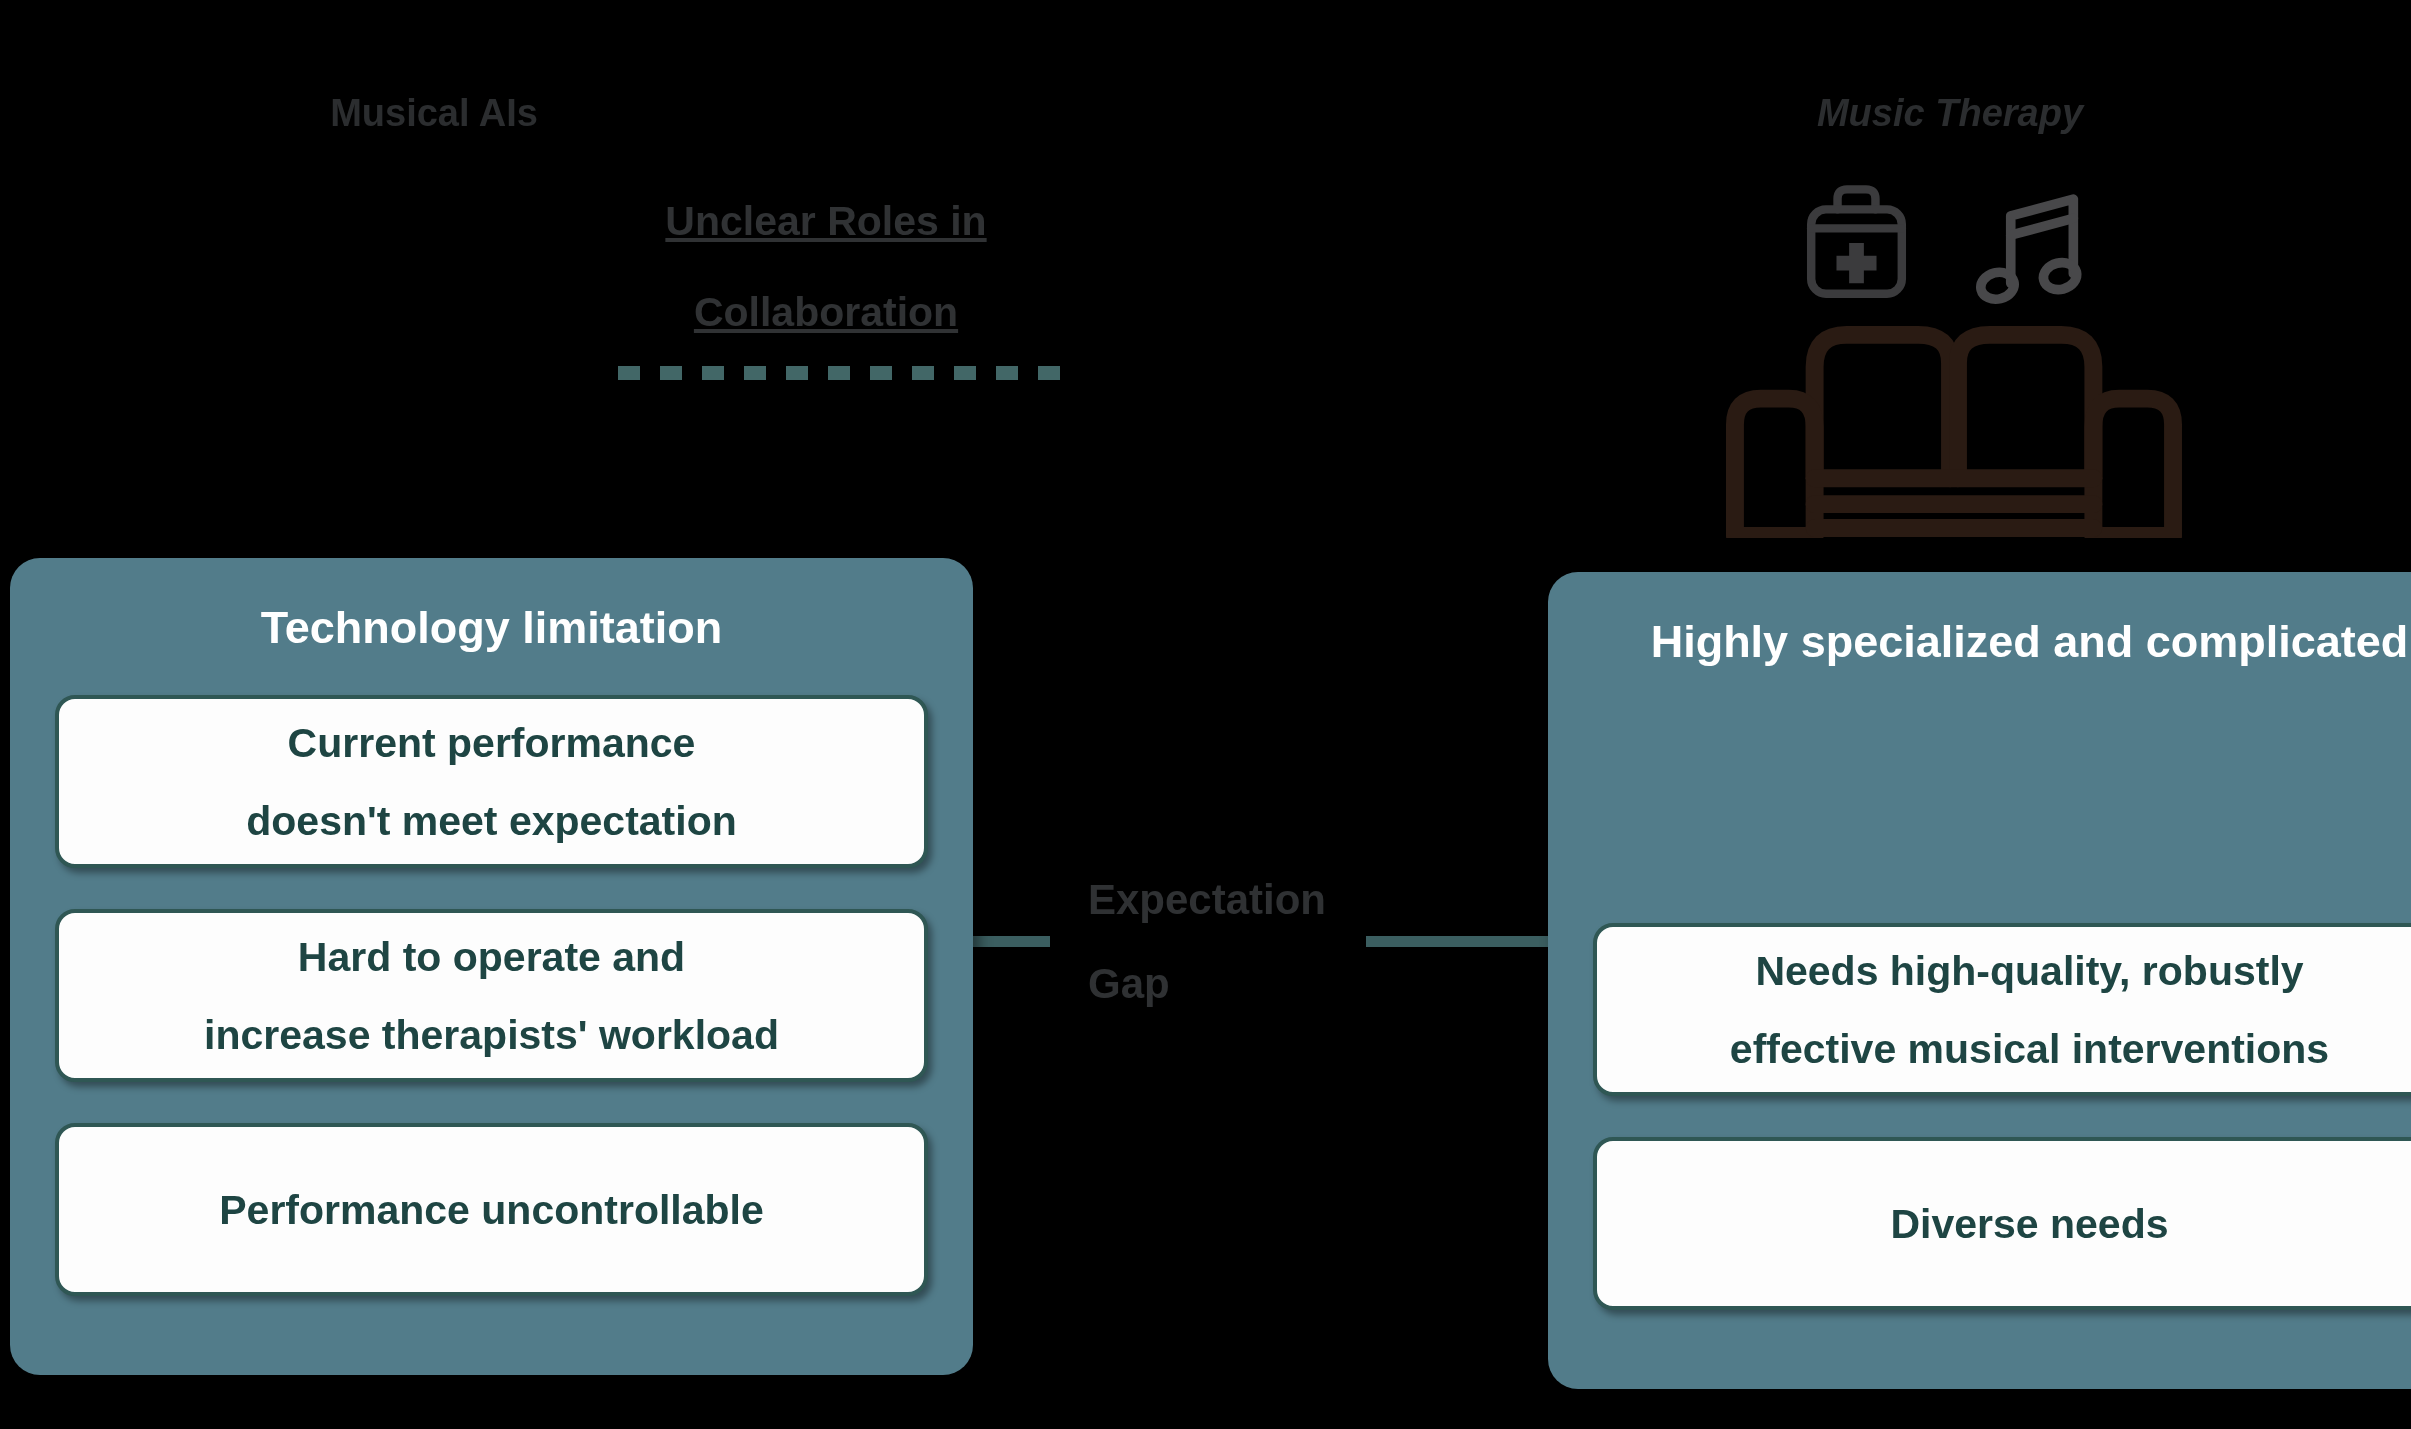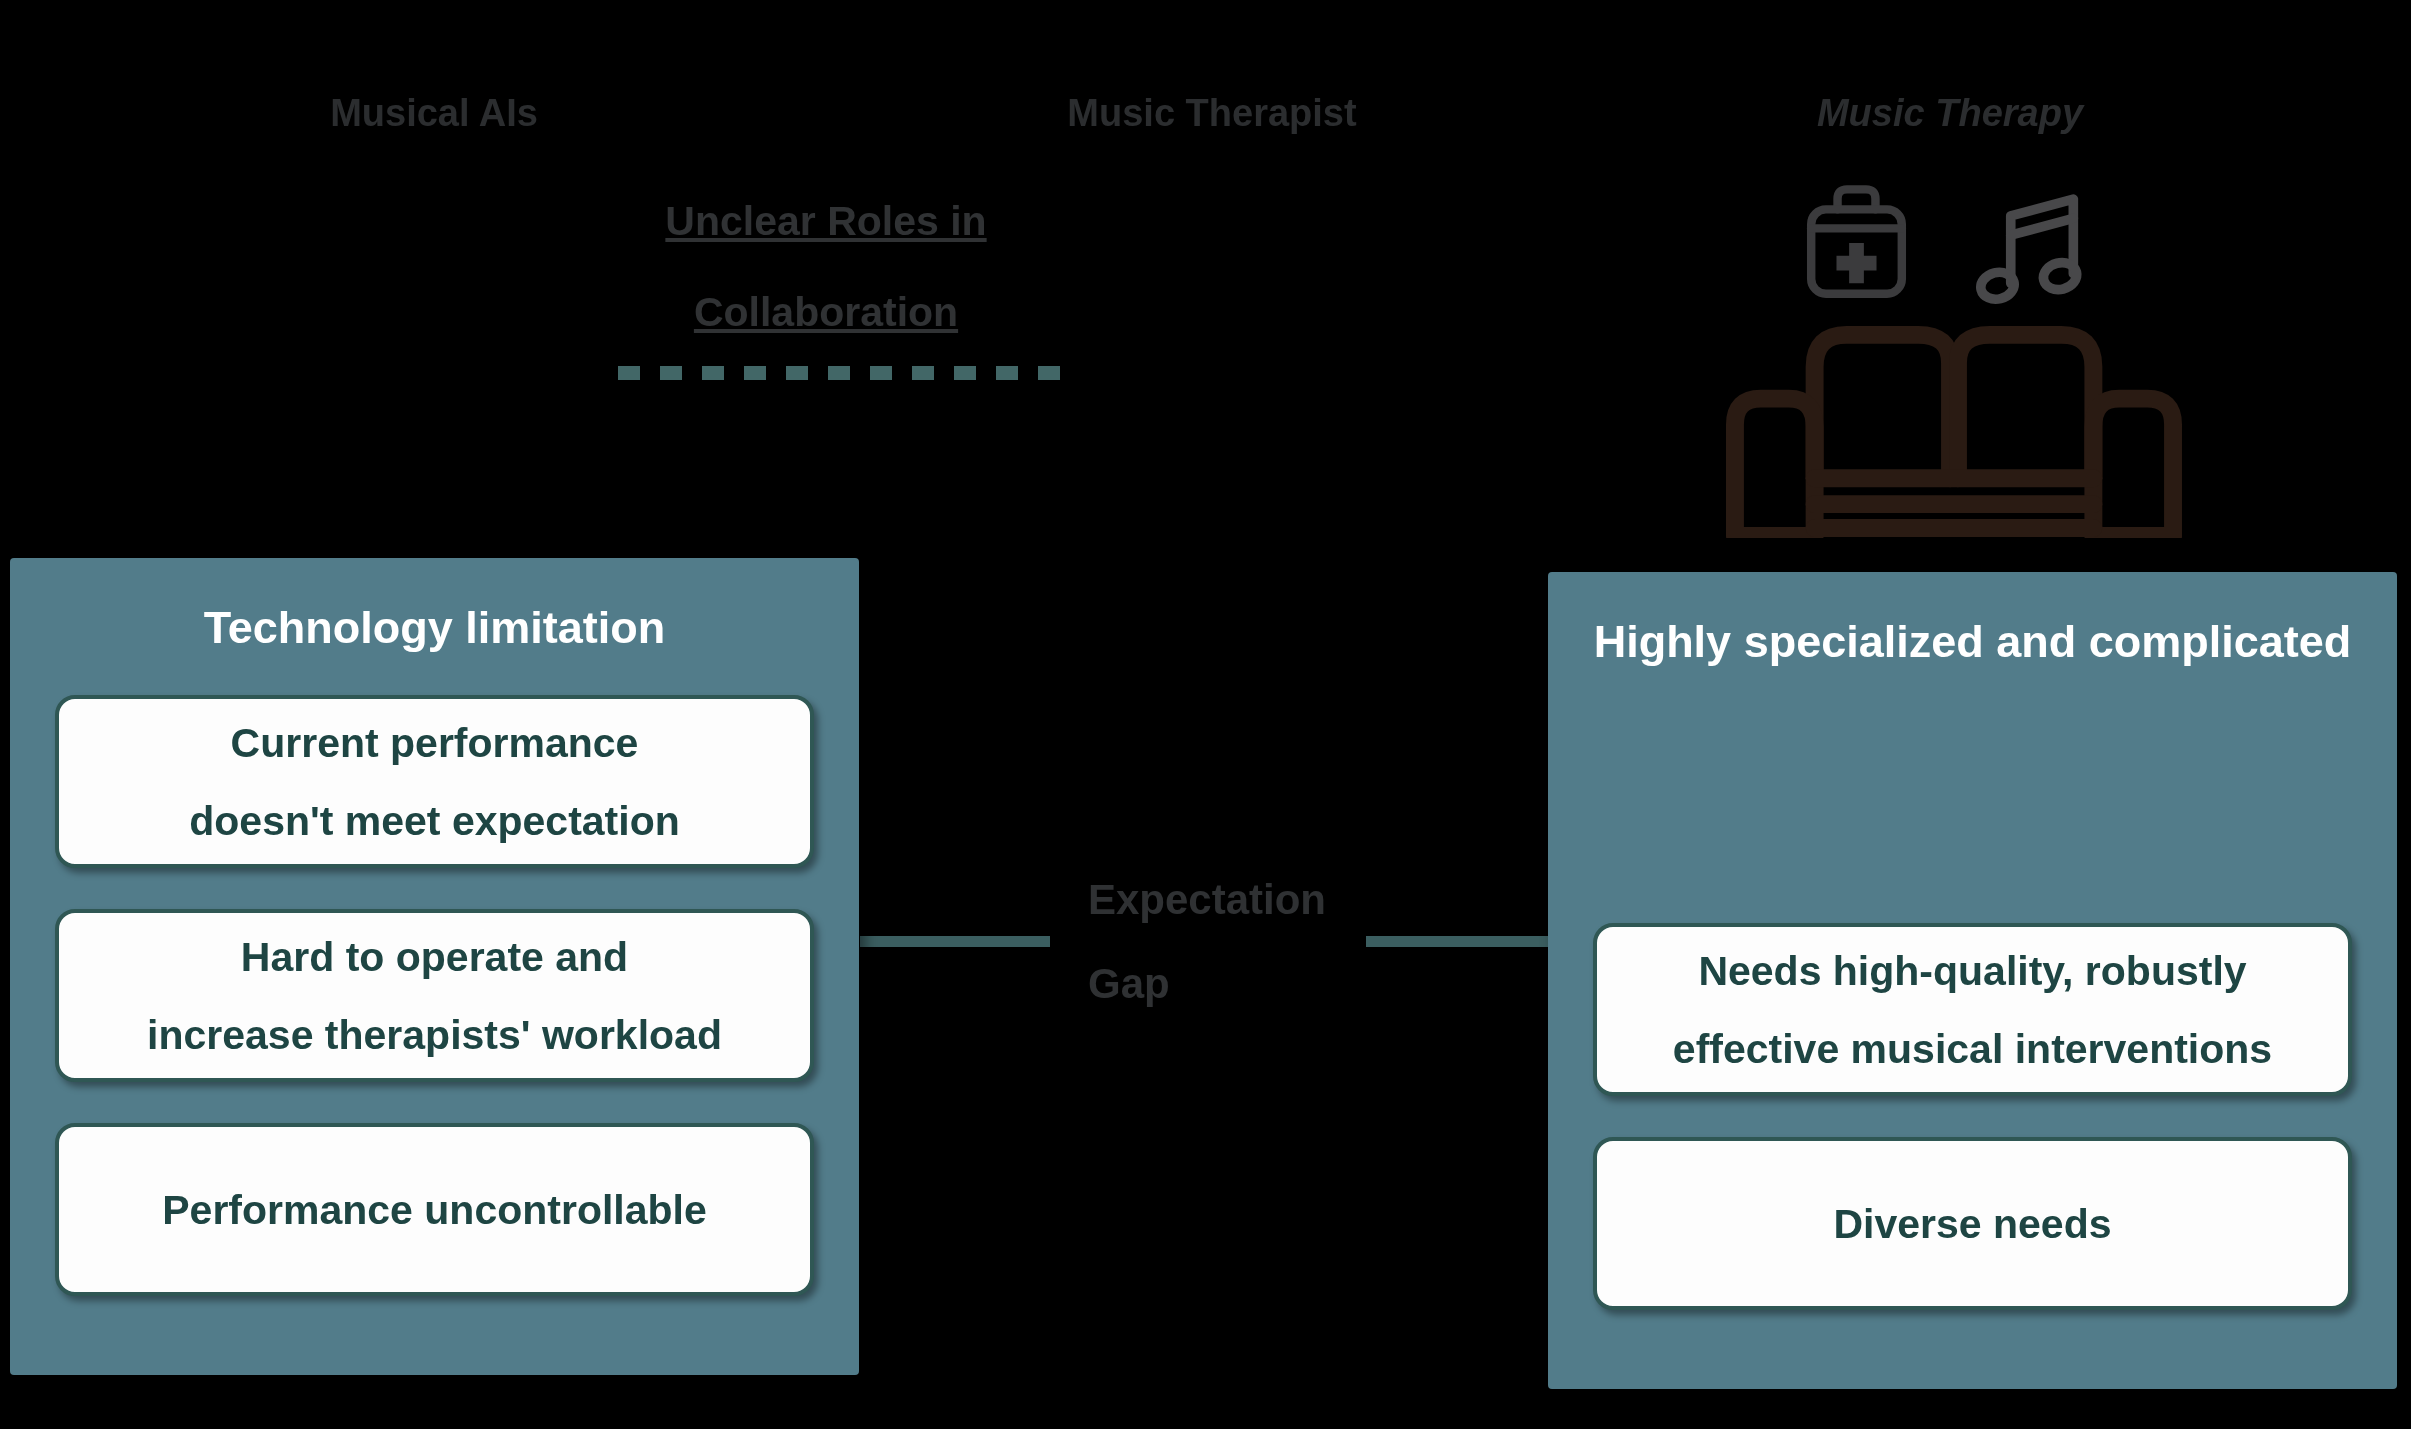--- a/index.html
+++ b/index.html
@@ -32,40 +32,39 @@
 
   .icon{position:absolute;}
   .icon-kit{left:1803px;top:182px;width:107px;height:118px;}
   .icon-note{left:1966px;top:175px;width:128px;height:130px;}
   .icon-couch{left:1716px;top:311px;width:476px;height:227px;}
   .kit-st{fill:none;stroke:var(--kit-icon);stroke-width:8;stroke-linejoin:round;stroke-linecap:round;}
   .kit-cross{fill:var(--kit-icon);}
   .note-st{fill:none;stroke:var(--note-icon);stroke-width:8;stroke-linejoin:round;stroke-linecap:round;}
   .couch-st{fill:none;stroke:var(--couch-icon);stroke-width:9;stroke-linejoin:round;stroke-linecap:round;}
 
-  .panel{position:absolute;width:849px;height:817px;background:var(--teal-panel);
-    border-radius:4px;box-shadow:6px 8px 14px rgba(0,0,0,0.45);}
+  .panel{position:absolute;width:963px;height:817px;background:var(--teal-panel);
+    border-radius:30px;box-shadow:6px 8px 14px rgba(0,0,0,0.45);}
   .panel-left{left:10px;top:558px;}
   .panel-right{left:1548px;top:572px;}
   .panel-title{position:absolute;left:50%;transform:translateX(-50%);top:44px;
     font-size:45px;color:var(--panel-title);white-space:nowrap;}
   .card{position:absolute;left:45px;right:45px;height:173px;background:var(--card-bg);
     border:4px solid var(--card-border);border-radius:20px;
     display:flex;flex-direction:column;justify-content:center;align-items:center;
     box-shadow:4px 5px 7px rgba(0,0,0,0.38);}
   .card.c1{top:137px;} .card.c2{top:351px;} .card.c3{top:565px;}
   .card-line{font-size:41px;color:var(--card-text);line-height:78px;text-align:center;white-space:nowrap;}
 </style>
 </head>
 <body>
 
 <div class="stage">
 
   <div class="top-label lbl-ais">Musical AIs</div>
-  <div class="top-label lbl-therapist">Music Therapist</div>
   <div class="top-label lbl-therapy">Music Therapy</div>
 
   <div class="unclear-note">
     <div>Unclear Roles in</div>
     <div>Collaboration</div>
   </div>
   <div class="dashed-line"></div>
 
   <svg class="icon icon-kit" viewBox="0 0 100 112" xmlns="http://www.w3.org/2000/svg">
     <path class="kit-st" d="M32 26 V16 Q32 7 41 7 H59 Q68 7 68 16 V26"></path>

